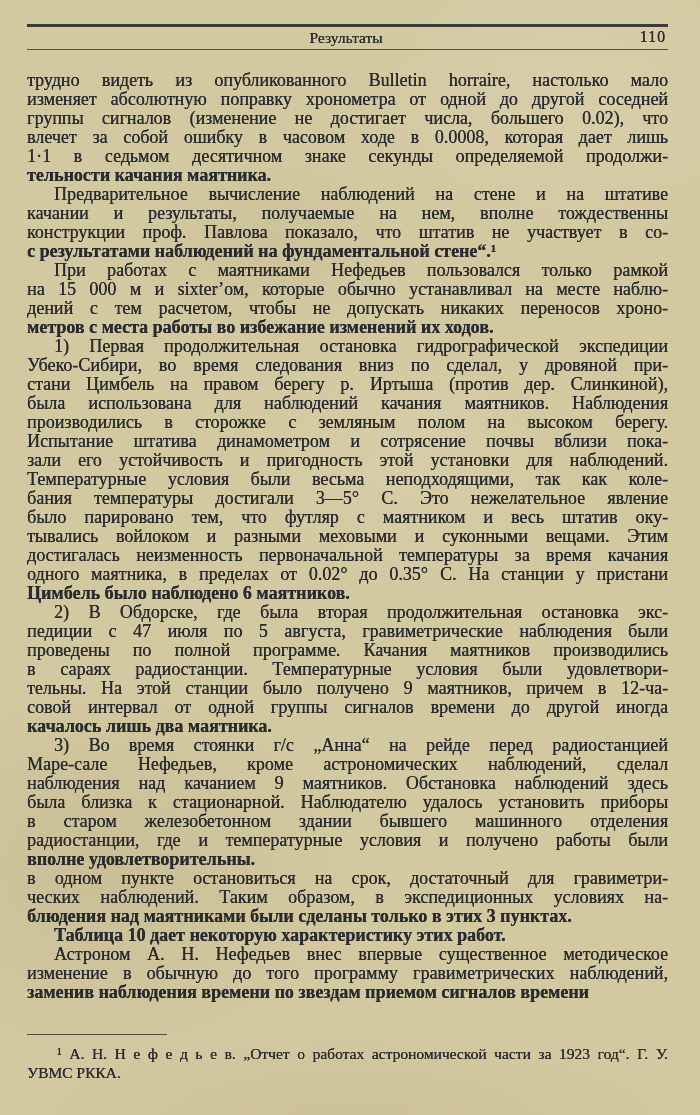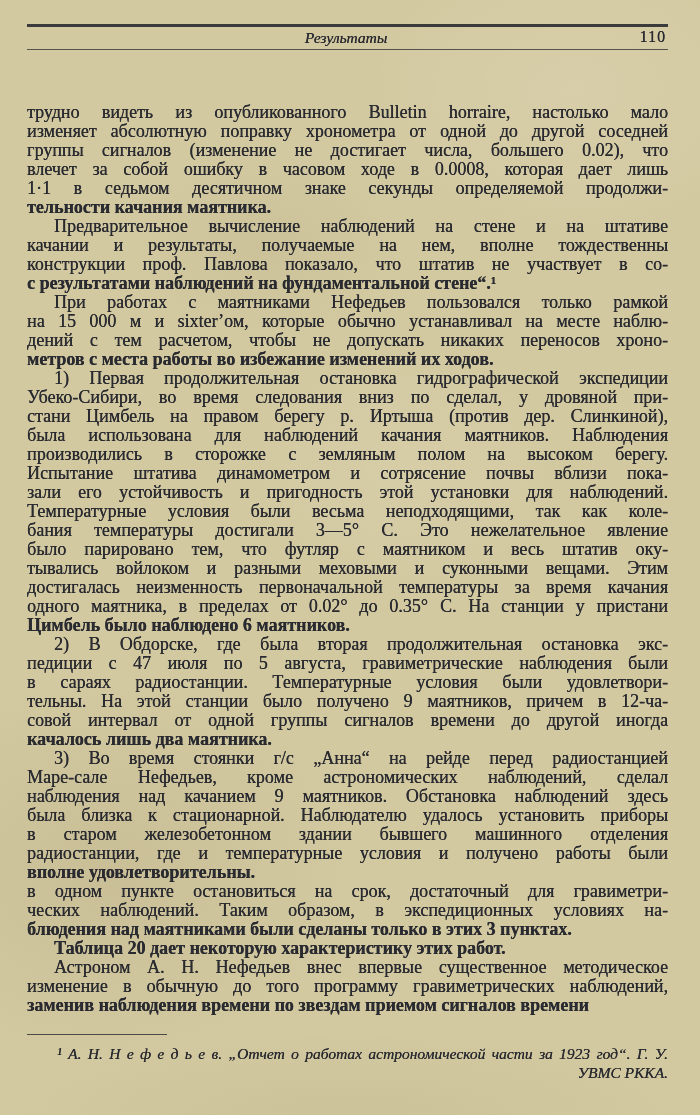--- a/index.html
+++ b/index.html
@@ -21,40 +21,39 @@
   }
   .page{position:absolute;inset:0;}
   .rule{position:absolute;left:27px;width:641px;background:var(--ink);opacity:0.9;}
   .rule-thick{top:24px;height:2.5px;}
   .rule-thin{top:49px;height:1.2px;opacity:0.75;}
   .running-head{
     position:absolute;left:27px;top:29px;width:641px;height:18px;
     font-size:15.5px;line-height:18px;
     text-shadow:0.2px 0 0 currentColor;
   }
-  .running-head .title{position:absolute;left:0;right:3px;text-align:center;font-style:italic;}
+  .running-head .title{position:absolute;left:0;right:3px;text-align:center;}
   .running-head .pagenum{position:absolute;right:2px;top:-1px;font-size:16px;letter-spacing:1px;}
-  .body-text{position:absolute;left:27px;top:71px;width:641px;margin-top:32px;}
+  .body-text{position:absolute;left:27px;top:71px;width:641px;}
   .line{
     font-size:18px;line-height:19px;height:19px;
     text-align:justify;text-align-last:justify;text-justify:inter-word;
     white-space:normal;
     text-shadow:0.25px 0 0 currentColor;
   }
   .line.last{text-align-last:left;font-weight:bold;}
   .line.indent{padding-left:27px;}
   .footnote-rule{position:absolute;left:27px;top:1034px;width:140px;height:1.2px;background:var(--ink);opacity:0.8;}
   .footnote{position:absolute;left:27px;top:1045px;width:641px;}
   .fn-line{
     font-size:15.5px;line-height:18.5px;height:18.5px;
     text-shadow:0.2px 0 0 currentColor;
-    font-style:italic;
   }
   .fn-line.first{padding-left:30px;text-align:justify;text-align-last:justify;}
-  .fn-line.last{text-align:right;}
+  .fn-line.last{text-align:left;}
 </style>
 </head>
 <body>
 
 <div class="page">
 
   <div class="rule rule-thick"></div>
 
   <div class="running-head">
     <span class="title">Результаты</span>
@@ -87,35 +86,36 @@
       <div class="line">зали его устойчивость и пригодность этой установки для наблюдений.</div>
       <div class="line">Температурные условия были весьма неподходящими, так как коле-</div>
       <div class="line">бания температуры достигали 3—5° С. Это нежелательное явление</div>
       <div class="line">было парировано тем, что футляр с маятником и весь штатив оку-</div>
       <div class="line">тывались войлоком и разными меховыми и суконными вещами. Этим</div>
       <div class="line">достигалась неизменность первоначальной температуры за время качания</div>
       <div class="line">одного маятника, в пределах от 0.02° до 0.35° С. На станции у пристани</div>
       <div class="line last">Цимбель было наблюдено 6 маятников.</div>
       <div class="line indent">2) В Обдорске, где была вторая продолжительная остановка экс-</div>
       <div class="line">педиции с 47 июля по 5 августа, гравиметрические наблюдения были</div>
+      <div class="line">проведены по полной программе. Качания маятников производились</div>
       <div class="line">в сараях радиостанции. Температурные условия были удовлетвори-</div>
       <div class="line">тельны. На этой станции было получено 9 маятников, причем в 12-ча-</div>
       <div class="line">совой интервал от одной группы сигналов времени до другой иногда</div>
       <div class="line last">качалось лишь два маятника.</div>
       <div class="line indent">3) Во время стоянки г/с „Анна“ на рейде перед радиостанцией</div>
       <div class="line">Маре-сале Нефедьев, кроме астрономических наблюдений, сделал</div>
       <div class="line">наблюдения над качанием 9 маятников. Обстановка наблюдений здесь</div>
       <div class="line">была близка к стационарной. Наблюдателю удалось установить приборы</div>
       <div class="line">в старом железобетонном здании бывшего машинного отделения</div>
       <div class="line">радиостанции, где и температурные условия и получено работы были</div>
       <div class="line last">вполне удовлетворительны.</div>
       <div class="line">в одном пункте остановиться на срок, достаточный для гравиметри-</div>
       <div class="line">ческих наблюдений. Таким образом, в экспедиционных условиях на-</div>
       <div class="line last">блюдения над маятниками были сделаны только в этих 3 пунктах.</div>
-      <div class="line indent last">Таблица 20 дает некоторую характеристику этих работ.</div>
+      <div class="line indent last">Таблица 10 дает некоторую характеристику этих работ.</div>
       <div class="line indent">Астроном А. Н. Нефедьев внес впервые существенное методическое</div>
       <div class="line">изменение в обычную до того программу гравиметрических наблюдений,</div>
       <div class="line last">заменив наблюдения времени по звездам приемом сигналов времени</div>
     </div>
 
   <div class="footnote-rule"></div>
 
   <div class="footnote">
     <div class="fn-line first">¹ А. Н. Н е ф е д ь е в. „Отчет о работах астрономической части за 1923 год“. Г. У.</div>
     <div class="fn-line last">УВМС РККА.</div>

